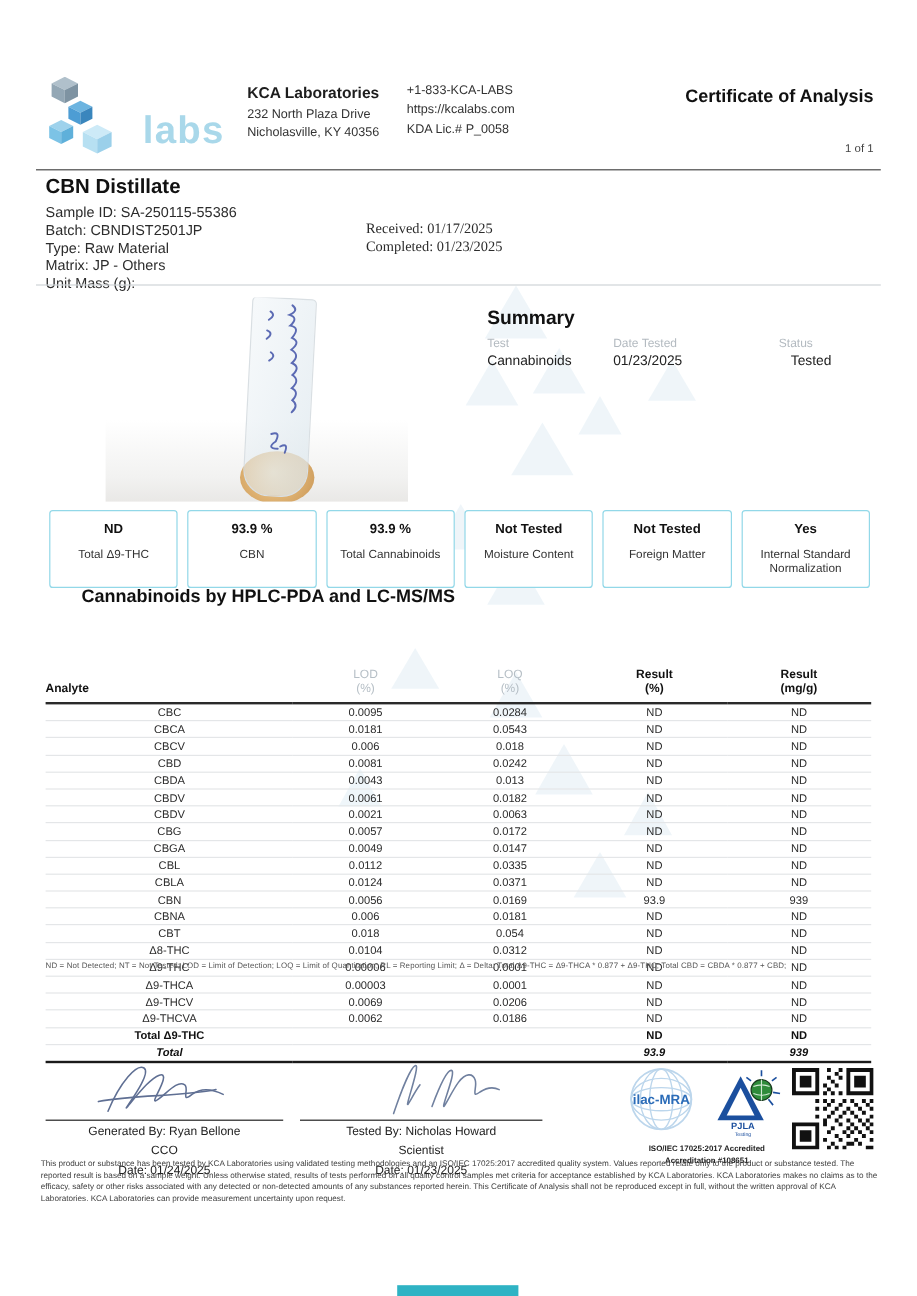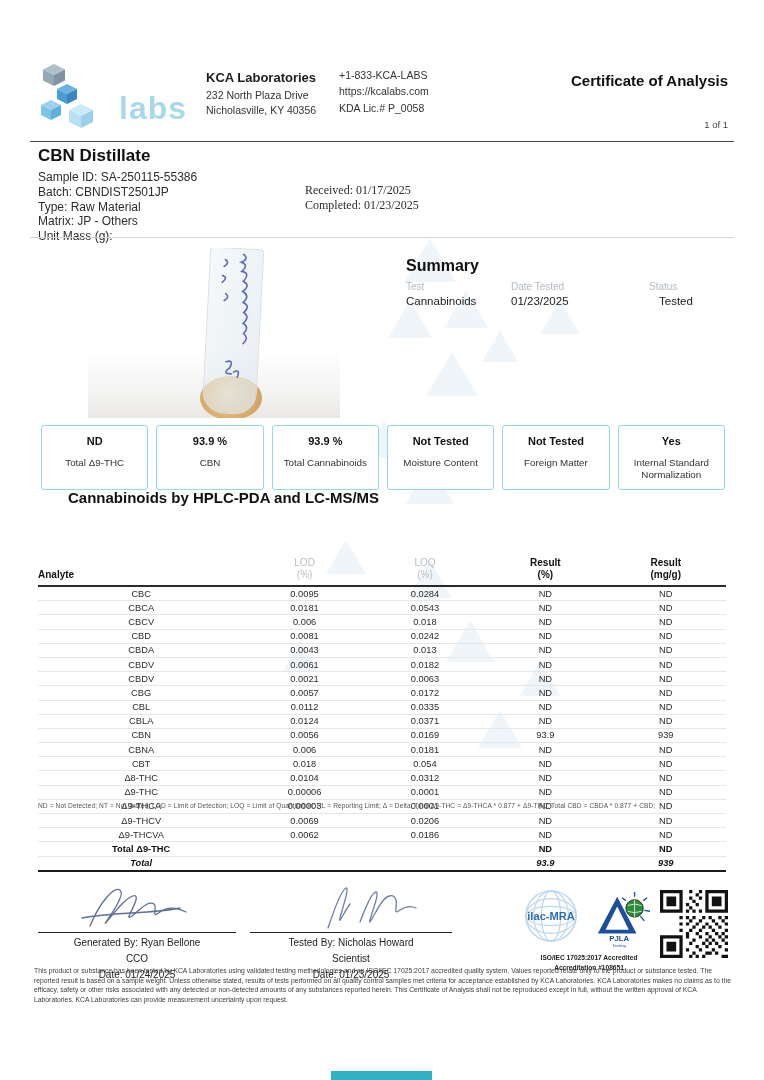--- a/index.html
+++ b/index.html
@@ -316,20 +316,27 @@
           </tr>
 
           <tr>
             <td class="c-a">CBG</td>
             <td class="c-f">0.0057</td>
             <td class="c-f">0.0172</td>
             <td class="c-r">ND</td>
             <td class="c-r">ND</td>
           </tr>
 
+          <tr>
+            <td class="c-a">CBGA</td>
+            <td class="c-f">0.0049</td>
+            <td class="c-f">0.0147</td>
+            <td class="c-r">ND</td>
+            <td class="c-r">ND</td>
+          </tr>
 
           <tr>
             <td class="c-a">CBL</td>
             <td class="c-f">0.0112</td>
             <td class="c-f">0.0335</td>
             <td class="c-r">ND</td>
             <td class="c-r">ND</td>
           </tr>
 
           <tr>

